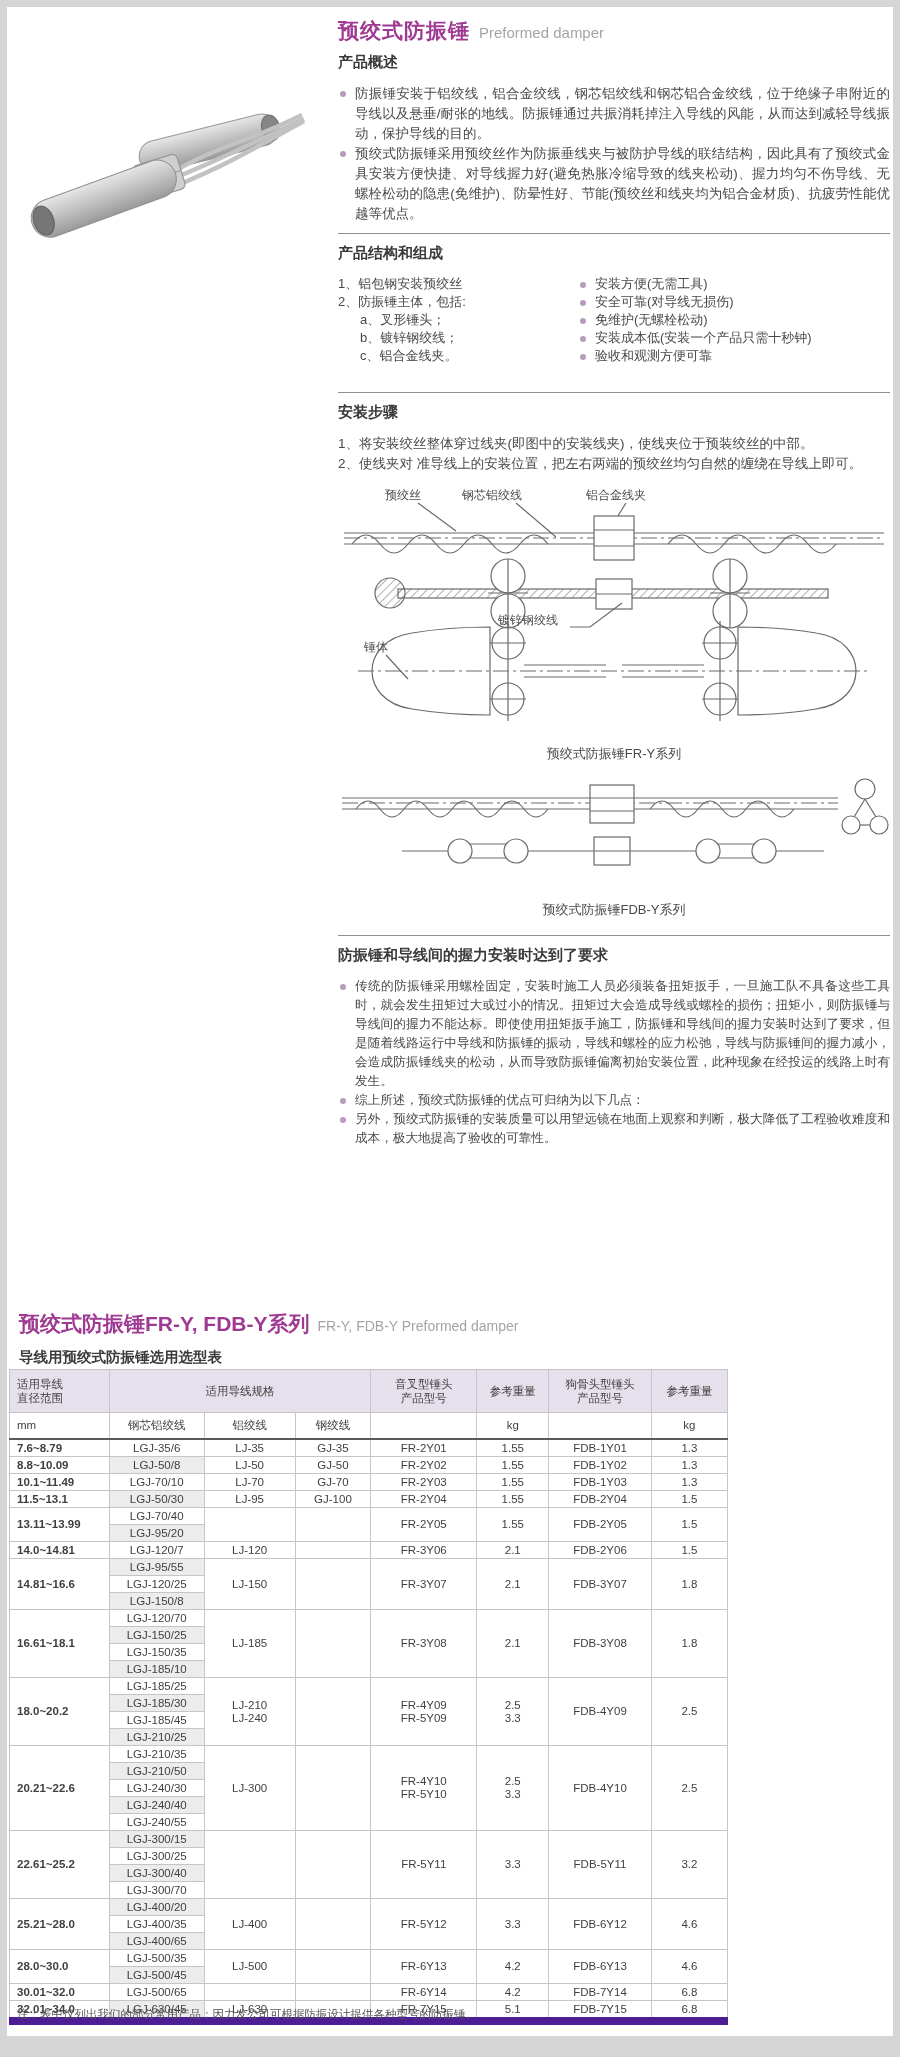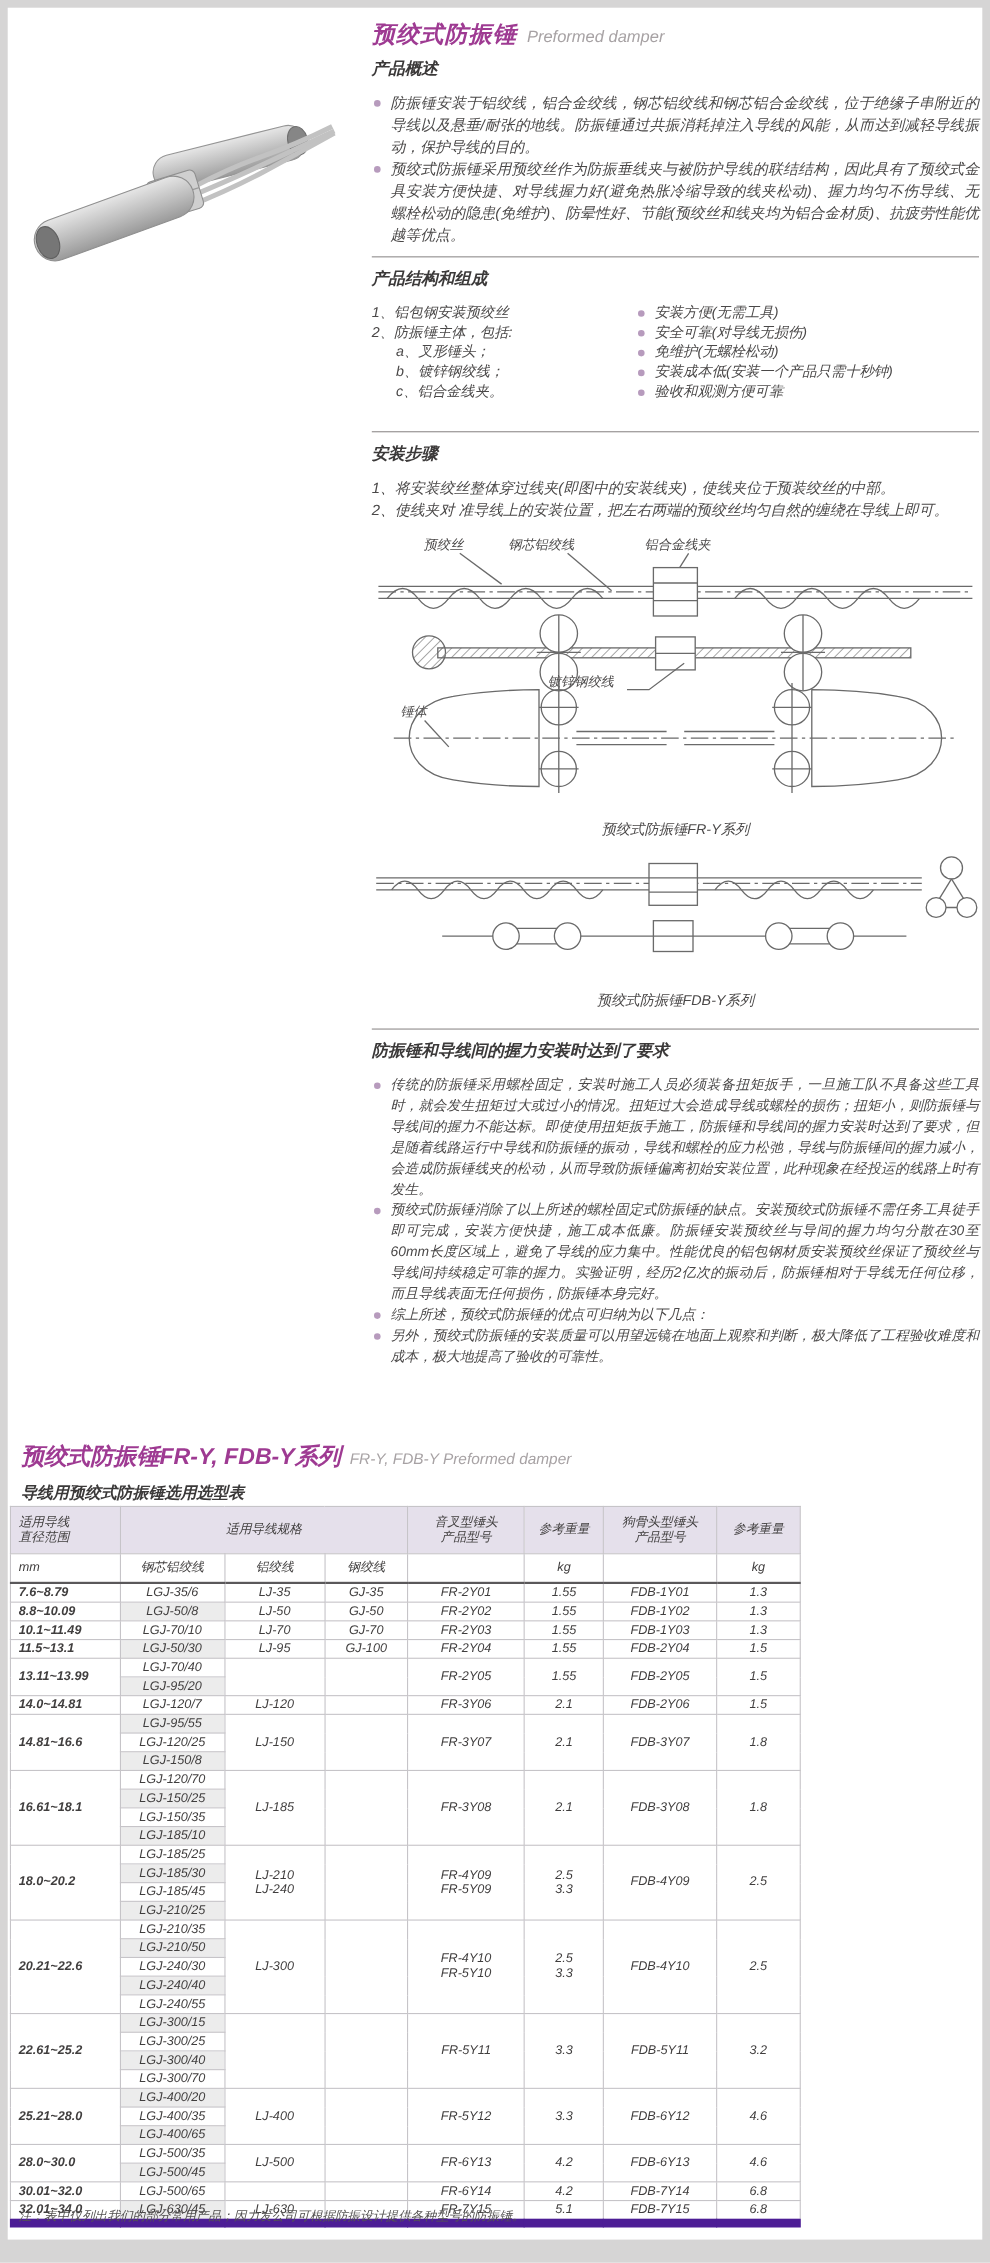--- a/index.html
+++ b/index.html
@@ -1,20 +1,20 @@
 <!DOCTYPE html>
 <html><head>
 <meta charset="utf-8">
 <style>
   html,body{margin:0;padding:0;}
   body{
     width:900px;height:2057px;background:#d6d5d5;
     font-family:"Liberation Sans",sans-serif;color:#4a4848;
   }
-  .page{position:relative;width:886px;height:2029px;margin:0 auto;top:7px;background:#ffffff;overflow:hidden;font-style:italic;}
+  .page{position:relative;width:886px;height:2029px;margin:0 auto;top:7px;background:#ffffff;overflow:hidden;}
   
   .hd{position:absolute;left:331px;top:10px;width:552px;}
   .hd-cn{font-size:21px;font-weight:bold;color:#9e3a92;letter-spacing:1px;}
   .hd-en{font-size:15px;color:#a7a2a4;margin-left:9px;font-weight:normal;}
   
   .sec{position:absolute;left:331px;width:552px;}
   .rule{border-top:1px solid #8f8c8c;height:0;margin:0 0 10px 0;}
   .sec h3{font-size:15px;font-weight:bold;color:#3b3939;margin:0 0 12px 0;}
   
   .b{position:relative;padding-left:17px;font-size:13.5px;line-height:20px;text-align:justify;}
@@ -225,21 +225,20 @@
       </g>
     </svg>
     <div class="cap">预绞式防振锤FDB-Y系列</div>
   </div>
 
   <div class="sec tight" style="top:928px;">
     <div class="rule"></div>
     <h3>防振锤和导线间的握力安装时达到了要求</h3>
     <div id="cmp-list">
         <div class="b"><span class="dot"></span><span>传统的防振锤采用螺栓固定，安装时施工人员必须装备扭矩扳手，一旦施工队不具备这些工具时，就会发生扭矩过大或过小的情况。扭矩过大会造成导线或螺栓的损伤；扭矩小，则防振锤与导线间的握力不能达标。即使使用扭矩扳手施工，防振锤和导线间的握力安装时达到了要求，但是随着线路运行中导线和防振锤的振动，导线和螺栓的应力松弛，导线与防振锤间的握力减小，会造成防振锤线夹的松动，从而导致防振锤偏离初始安装位置，此种现象在经投运的线路上时有发生。</span></div>
-        <div class="b"><span class="dot"></span><span>预绞式防振锤消除了以上所述的螺栓固定式防振锤的缺点。安装预绞式防振锤不需任务工具徒手即可完成，安装方便快捷，施工成本低廉。防振锤安装预绞丝与导间的握力均匀分散在30至60mm长度区域上，避免了导线的应力集中。性能优良的铝包钢材质安装预绞丝保证了预绞丝与导线间持续稳定可靠的握力。实验证明，经历2亿次的振动后，防振锤相对于导线无任何位移，而且导线表面无任何损伤，防振锤本身完好。</span></div>
         <div class="b"><span class="dot"></span><span>综上所述，预绞式防振锤的优点可归纳为以下几点：</span></div>
         <div class="b"><span class="dot"></span><span>另外，预绞式防振锤的安装质量可以用望远镜在地面上观察和判断，极大降低了工程验收难度和成本，极大地提高了验收的可靠性。</span></div>
       </div>
   </div>
 
   <div class="series">
     <span class="cn">预绞式防振锤FR-Y, FDB-Y系列</span><span class="en">FR-Y, FDB-Y Preformed damper</span>
   </div>
 
   <div class="tbl-title">导线用预绞式防振锤选用选型表</div>

